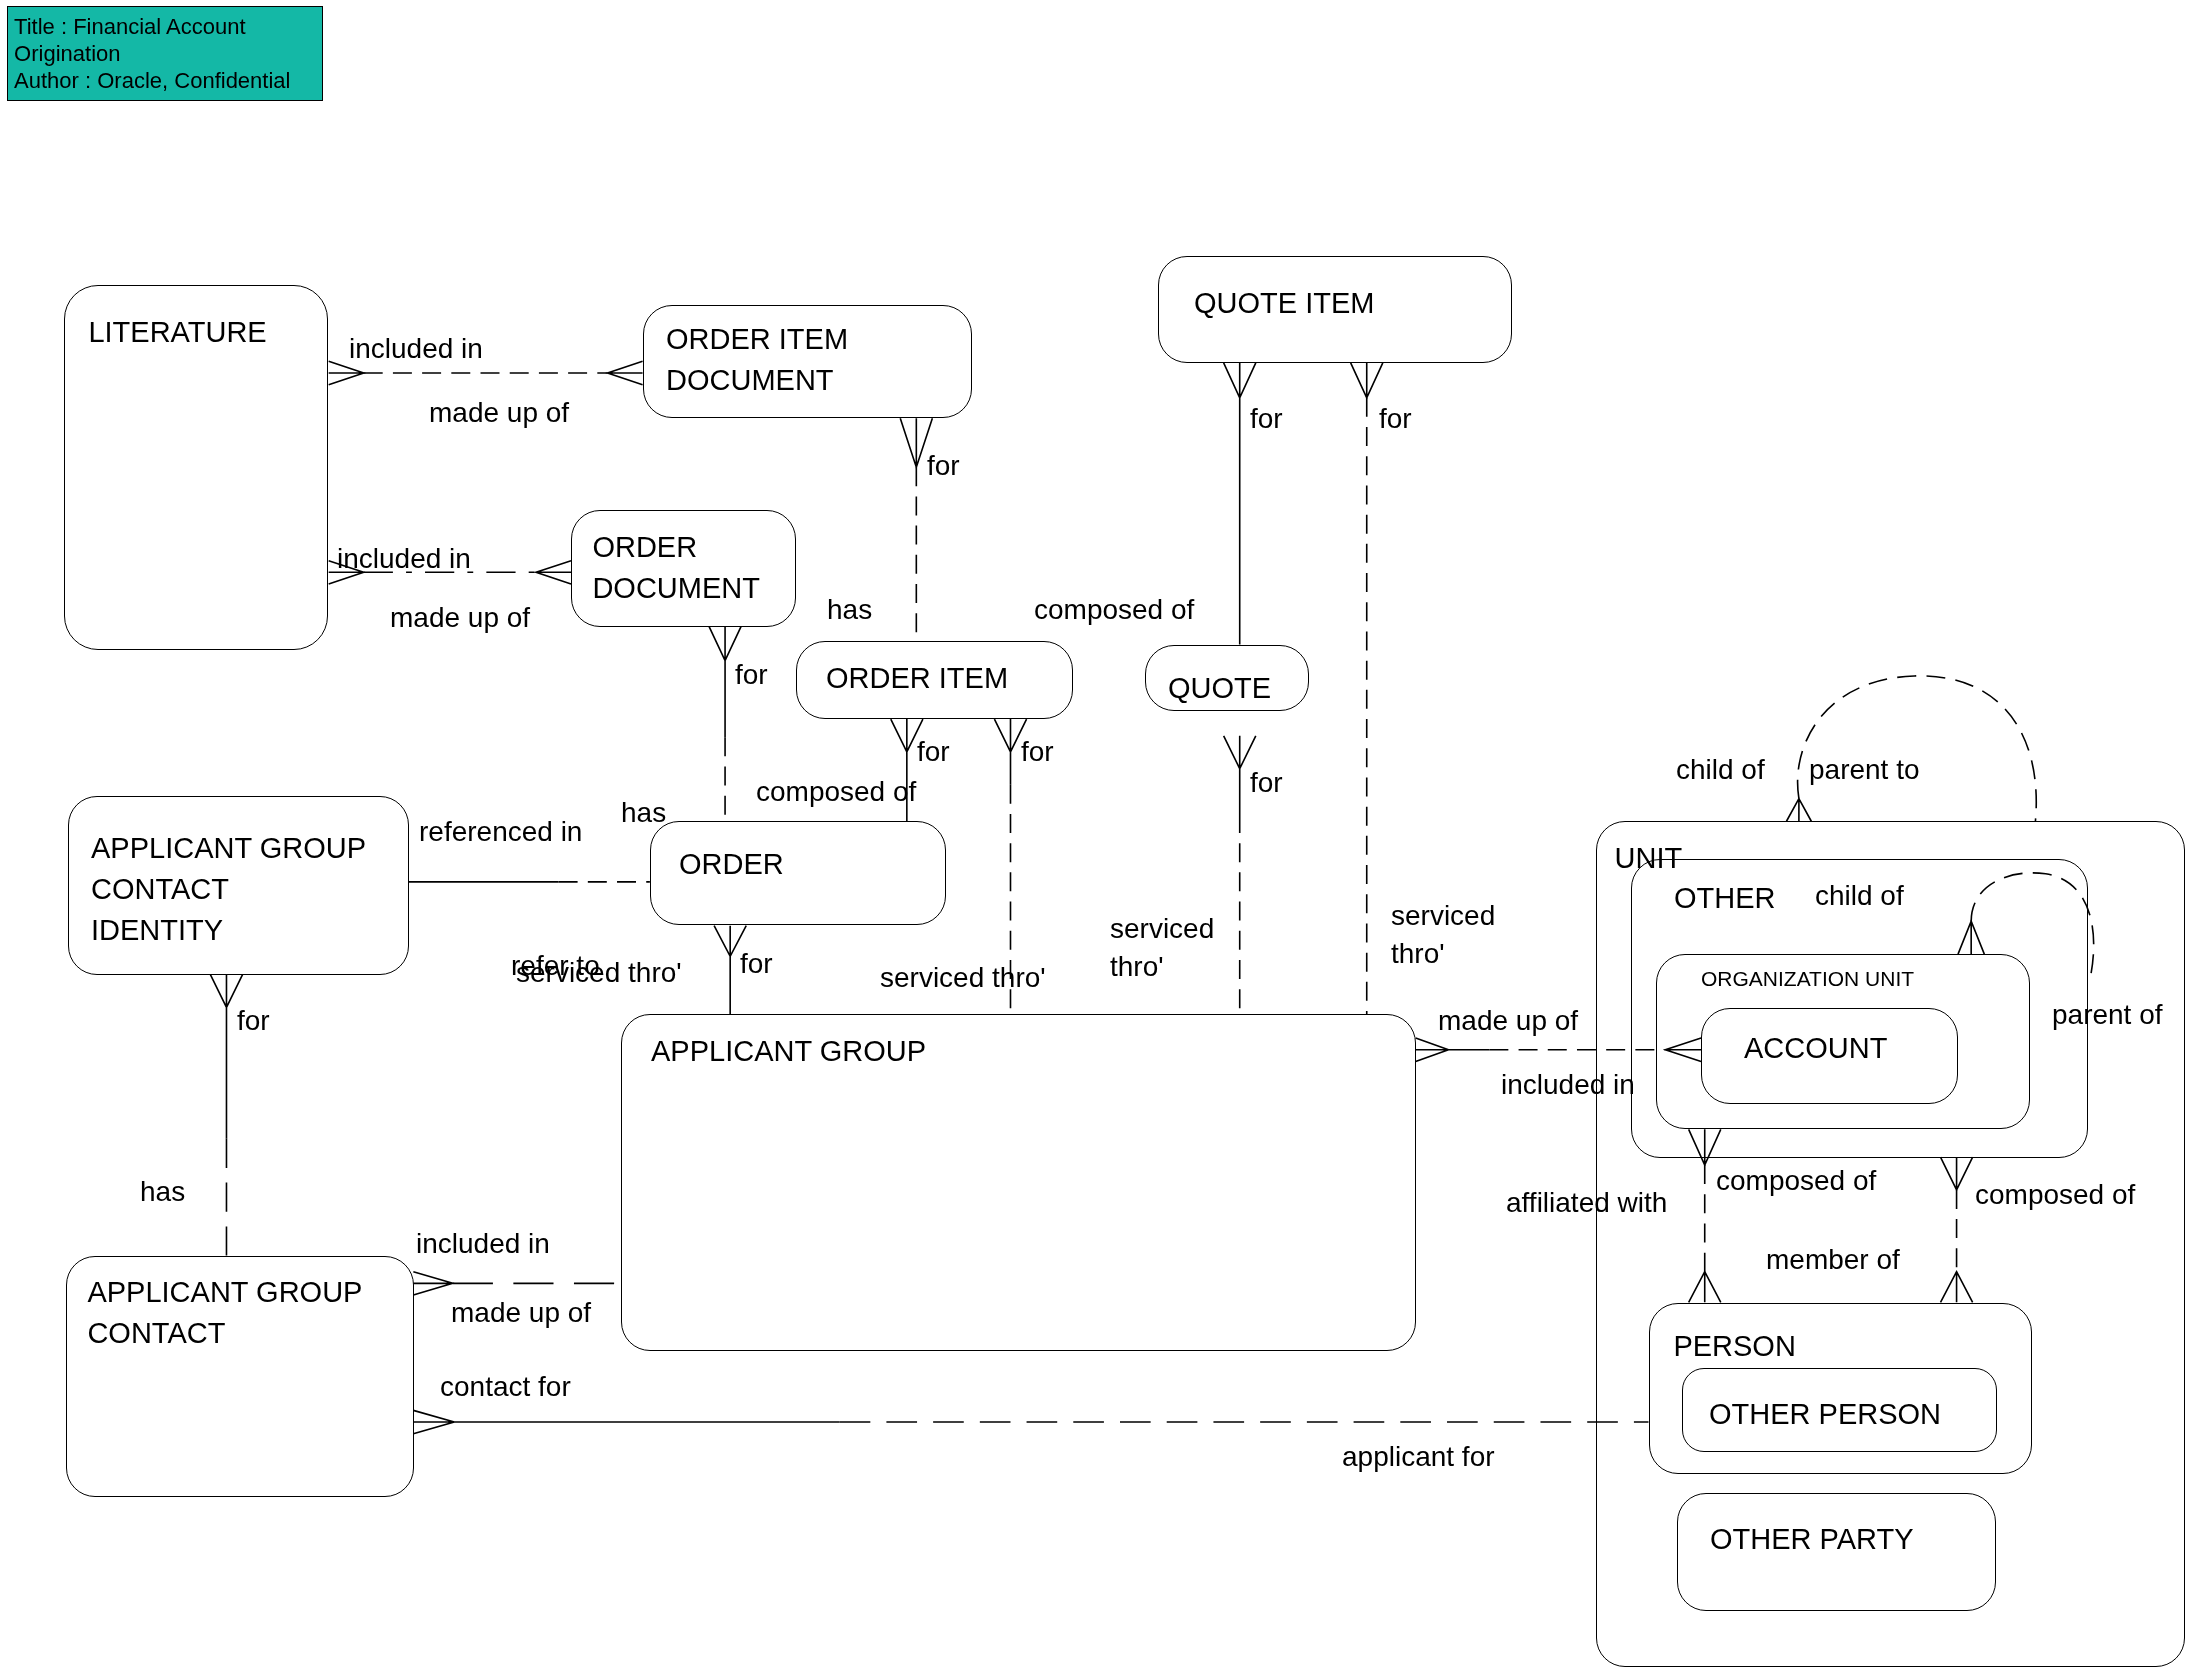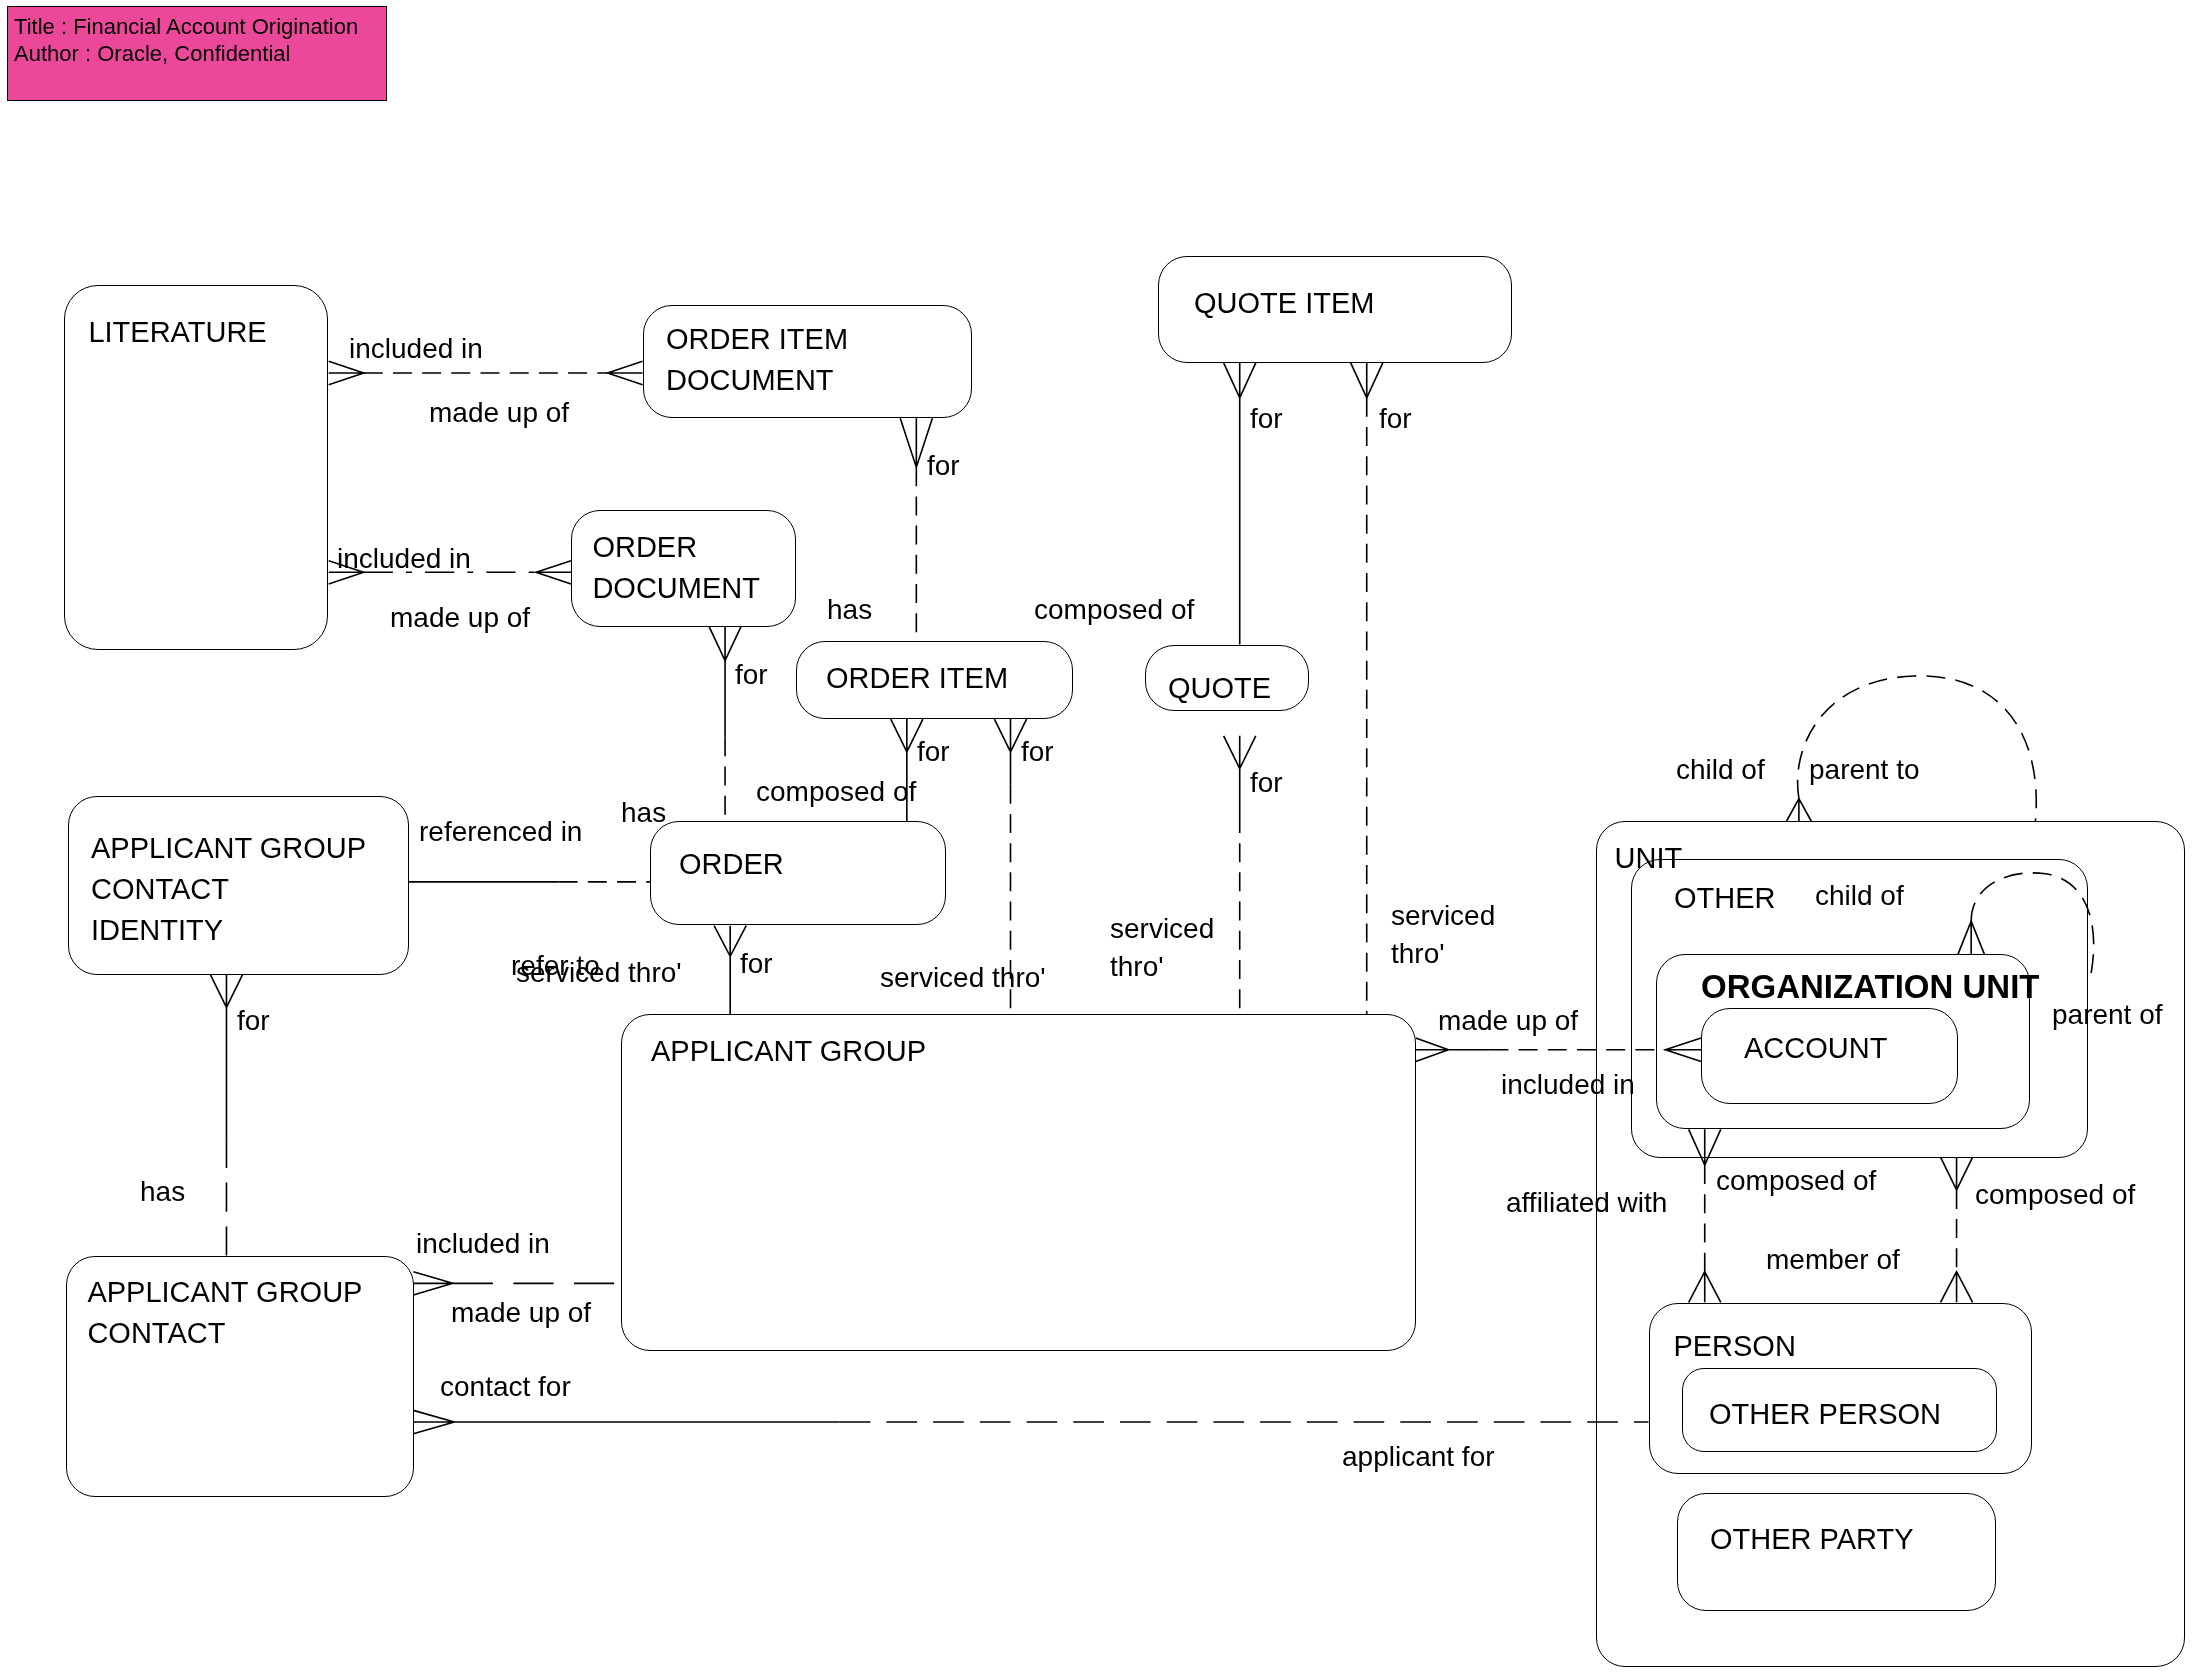--- a/index.html
+++ b/index.html
@@ -9,22 +9,22 @@
   #wires path{stroke:#000;stroke-width:2.2;fill:none;}
   #wires path.dash{stroke-dasharray:26 14;}
   #wires path.dashdot{stroke-dasharray:40 18 8 18;}
   #wires path.dashL{stroke-dasharray:55 28;}
   #wires path.dashM{stroke-dasharray:42 22;}
   #wires path.dashN{stroke-dasharray:40 20;}
   .entity{position:absolute;border:1.6px solid #000;border-radius:29px;
           background:transparent;box-sizing:border-box;}
   .entity-label{font-size:29px;line-height:1.42;white-space:nowrap;}
   .rel-label{position:absolute;font-size:28px;line-height:1.35;white-space:pre-line;}
-  #title-box{position:absolute;left:7.3px;top:5.8px;width:380px;height:95px;
-             border:1.6px solid #000;background:#ec4899;box-sizing:border-box;
+  #title-box{position:absolute;left:7.3px;top:5.8px;width:316px;height:95px;
+             border:1.6px solid #000;background:#14b8a6;box-sizing:border-box;
              font-size:22px;line-height:27px;padding:5.8px 0 0 5.8px;}
 </style>
 </head>
 <body>
 
 <div id="canvas">
 
   <svg id="wires" width="2194" height="1679" viewBox="0 0 3005 2300">
 
     <g>
@@ -157,21 +157,21 @@
       <div class="entity" style="left: 621px; top: 1014px; width: 795px; height: 337px; padding: 16px 4.4px 4.4px 29px;">
         <div class="entity-label">APPLICANT GROUP</div>
       </div>
       <div class="entity" style="left: 1596px; top: 821px; width: 589px; height: 846px; padding: 16px 4.4px 4.4px 17.5px;">
         <div class="entity-label">UNIT</div>
       </div>
       <div class="entity" style="left: 1631px; top: 859px; width: 457px; height: 299px; padding: 17.5px 4.4px 4.4px 42px;">
         <div class="entity-label">OTHER</div>
       </div>
       <div class="entity" style="left: 1656px; top: 954px; width: 374px; height: 175px; padding: 8.8px 4.4px 4.4px 44px;">
-        <div class="entity-label" style="font-size: 33px; font-weight: bold;">ORGANIZATION UNIT</div>
+        <div class="entity-label" style="font-size: 21px;">ORGANIZATION UNIT</div>
       </div>
       <div class="entity" style="left: 1701px; top: 1008px; width: 257px; height: 96px; border-radius: 29px; padding: 19px 4.4px 4.4px 42px;">
         <div class="entity-label">ACCOUNT</div>
       </div>
       <div class="entity" style="left: 1649px; top: 1303px; width: 383px; height: 171px; padding: 22px 4.4px 4.4px 23.4px;">
         <div class="entity-label">PERSON</div>
       </div>
       <div class="entity" style="left: 1682px; top: 1368px; width: 315px; height: 84px; border-radius: 22px; padding: 25px 4.4px 4.4px 26px;">
         <div class="entity-label">OTHER PERSON</div>
       </div>

